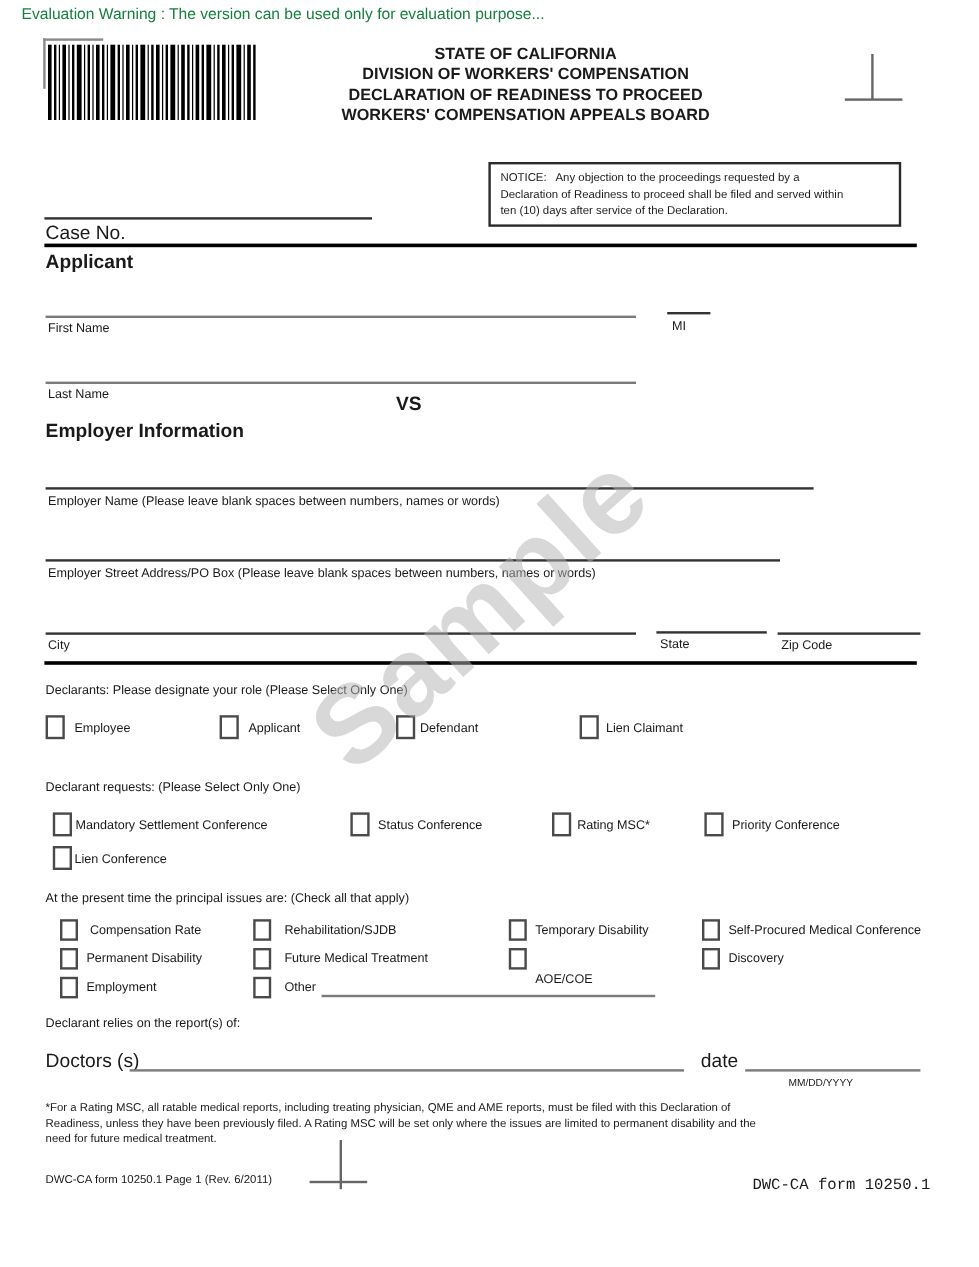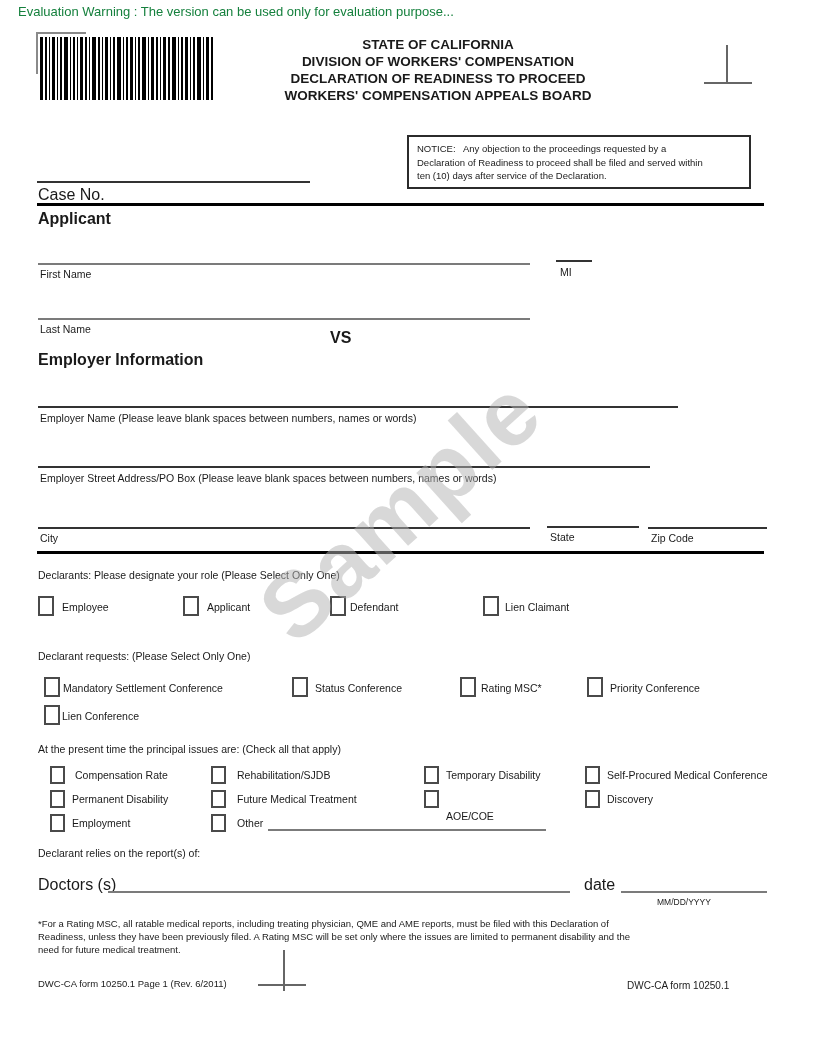--- a/index.html
+++ b/index.html
@@ -201,17 +201,17 @@
   <div class="footnote">
     <div>*For a Rating MSC, all ratable medical reports, including treating physician, QME and AME reports, must be filed with this Declaration of</div>
     <div>Readiness, unless they have been previously filed. A Rating MSC will be set only where the issues are limited to permanent disability and the</div>
     <div>need for future medical treatment.</div>
   </div>
 
   <div class="mark" style="left:283px;top:950px;width:2px;height:41px;"></div>
   <div class="mark" style="left:258px;top:984px;width:48px;height:2px;"></div>
 
   <div class="foot" style="left:38px;top:978px;">DWC-CA form 10250.1 Page 1  (Rev.  6/2011)</div>
-  <div class="foot" style="left:627px;top:980px;font-size:10px;">DWC-CA form 10250.1</div>
+  <div class="foot" style="left:627px;top:980px;font-size:13px;font-family:Liberation Mono, monospace;">DWC-CA form 10250.1</div>
 
   <div class="watermark">Sample</div>
 
 </div>
 
 </body></html>

